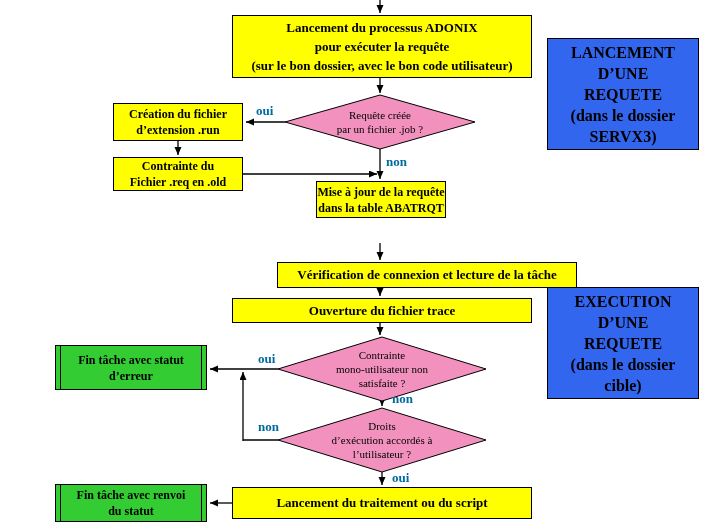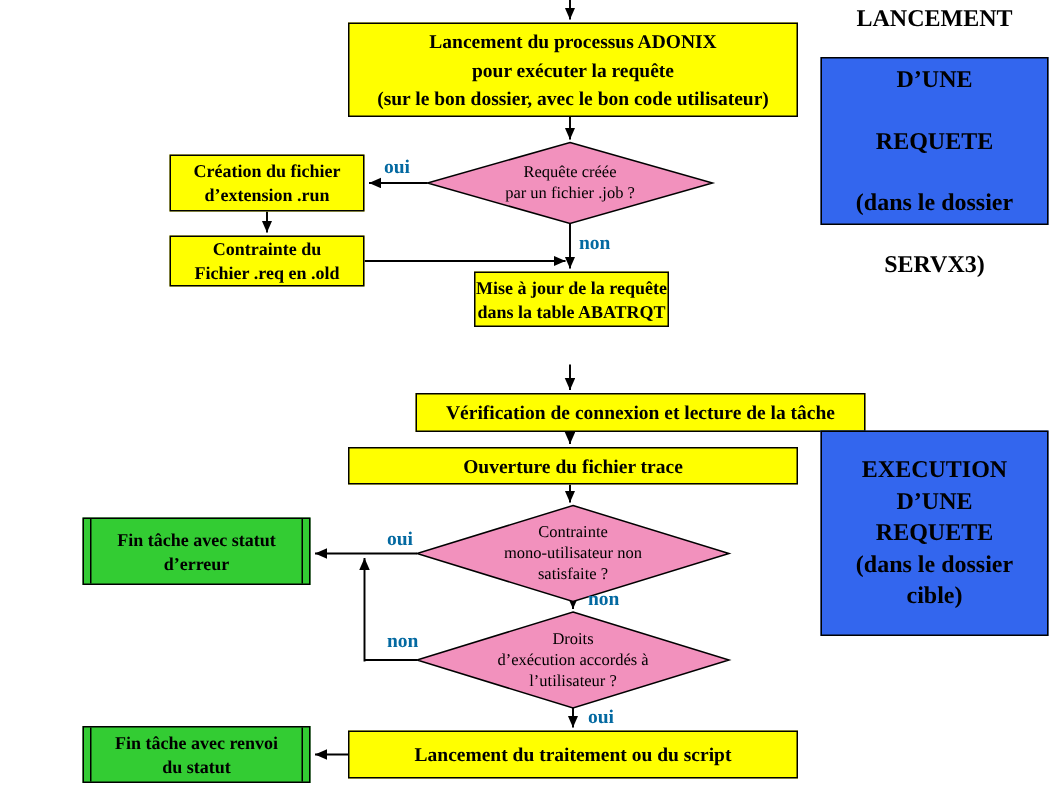--- a/index.html
+++ b/index.html
@@ -134,29 +134,29 @@
     <span>mono-utilisateur non</span>
     <span>satisfaite ?</span>
   </div>
 
   <div class="node decision-text" style="left:302px;top:418px;width:160px;height:44px;">
     <span>Droits</span>
     <span>d’exécution accordés à</span>
     <span>l’utilisateur ?</span>
   </div>
 
-  <div class="node side" style="left:547px;top:38px;width:152px;height:112px;gap:20px;">
+  <div class="node side" style="left:547px;top:38px;width:152px;height:112px;">
     <span>LANCEMENT</span>
     <span>D’UNE</span>
     <span>REQUETE</span>
     <span>(dans le dossier</span>
     <span>SERVX3)</span>
   </div>
 
-  <div class="node side" style="left:547px;top:287px;width:152px;height:137px;">
+  <div class="node side" style="left:547px;top:287px;width:152px;height:112px;">
     <span>EXECUTION</span>
     <span>D’UNE</span>
     <span>REQUETE</span>
     <span>(dans le dossier</span>
     <span>cible)</span>
   </div>
 
   <div class="edge-label" style="left:256px;top:104px;">oui</div>
   <div class="edge-label" style="left:386px;top:155px;">non</div>
   <div class="edge-label" style="left:258px;top:352px;">oui</div>

